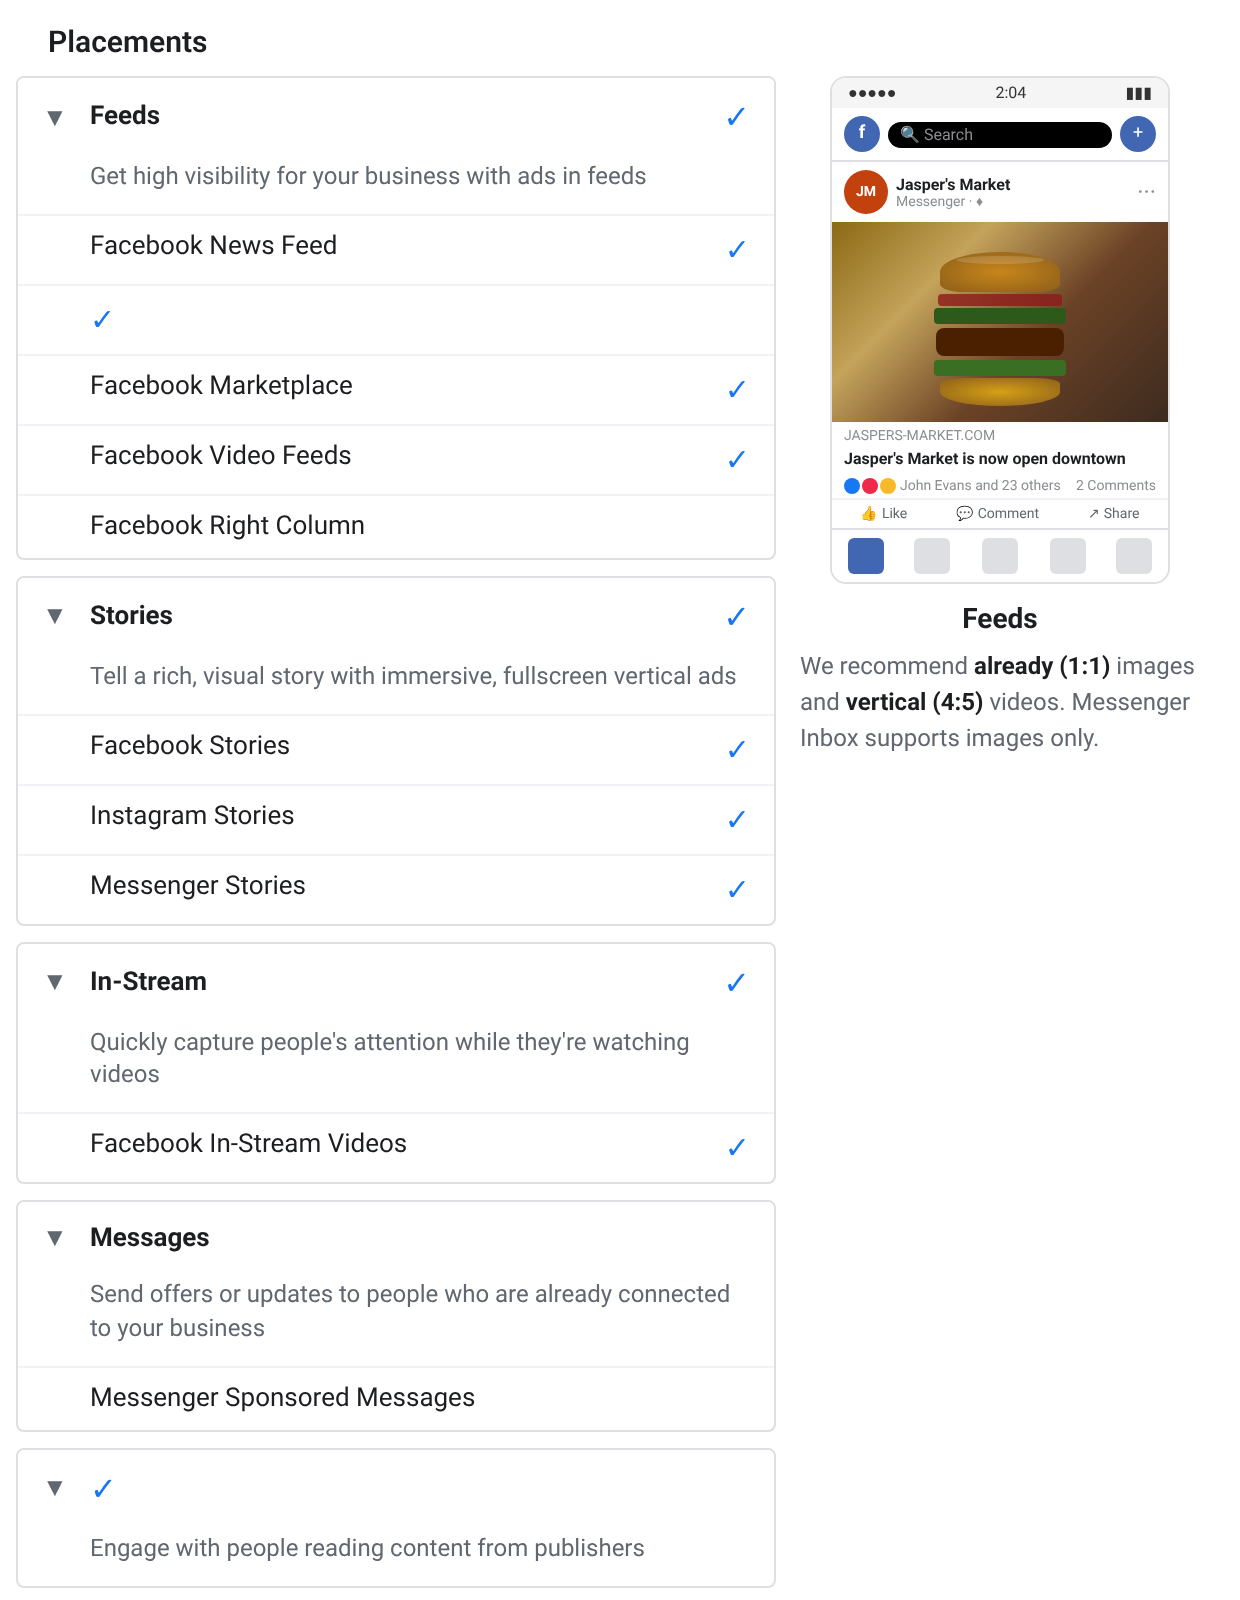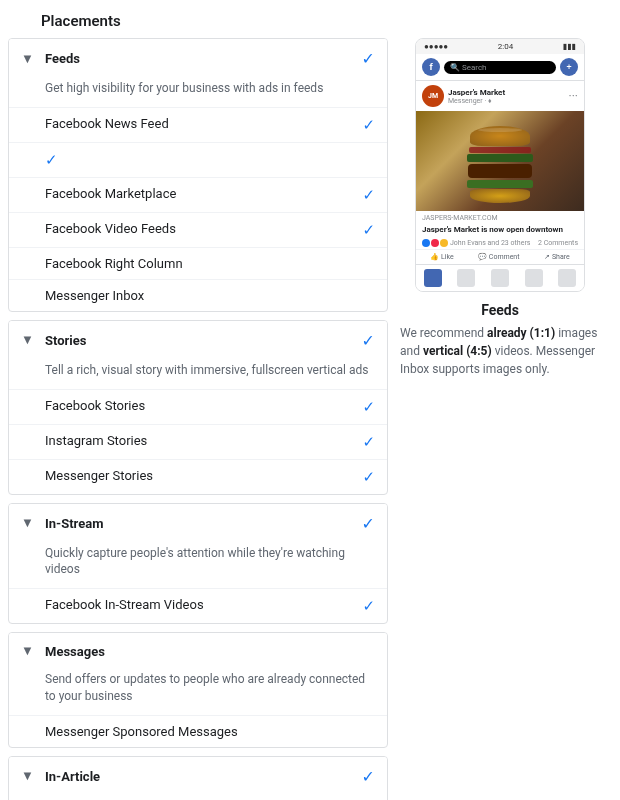--- a/index.html
+++ b/index.html
@@ -9,21 +9,20 @@
       color: #1c1e21;
       background: #fff;
       width: 620px;
       min-height: 800px;
     }
     .page-title {
       font-size: 15px;
       font-weight: 600;
       padding: 12px 24px 8px;
       color: #1c1e21;
-      margin-left: 17px;
     }
     .layout {
       display: flex;
       gap: 0;
       padding: 0 8px;
     }
     .left-panel {
       width: 380px;
       flex-shrink: 0;
     }
@@ -323,24 +322,20 @@
       <div class="placement-item">
         <span class="placement-label">Facebook Video Feeds</span>
         <span class="placement-check">✓</span>
       </div>
 
       <div class="placement-item">
         <span class="placement-label">Facebook Right Column</span>
 
       </div>
 
-      <div class="placement-item">
-        <span class="placement-label">Messenger Inbox</span>
-
-      </div>
 
   </div>
       <div class="section">
     <div class="section-header">
       <span class="chevron">▼</span>
       <span class="section-title">Stories</span>
       <span class="check-icon">✓</span>
     </div>
     <div class="section-desc">Tell a rich, visual story with immersive, fullscreen vertical ads</div>
 
@@ -384,21 +379,20 @@
 
       <div class="placement-item">
         <span class="placement-label">Messenger Sponsored Messages</span>
 
       </div>
 
   </div>
       <div class="section">
     <div class="section-header">
       <span class="chevron">▼</span>
-      <span class="section-title">In-Article</span>
       <span class="check-icon">✓</span>
     </div>
     <div class="section-desc">Engage with people reading content from publishers</div>
 
   </div>
     </div>
   <div class="right-panel">
     <div class="phone-preview">
 
       <div class="phone-status-bar">

